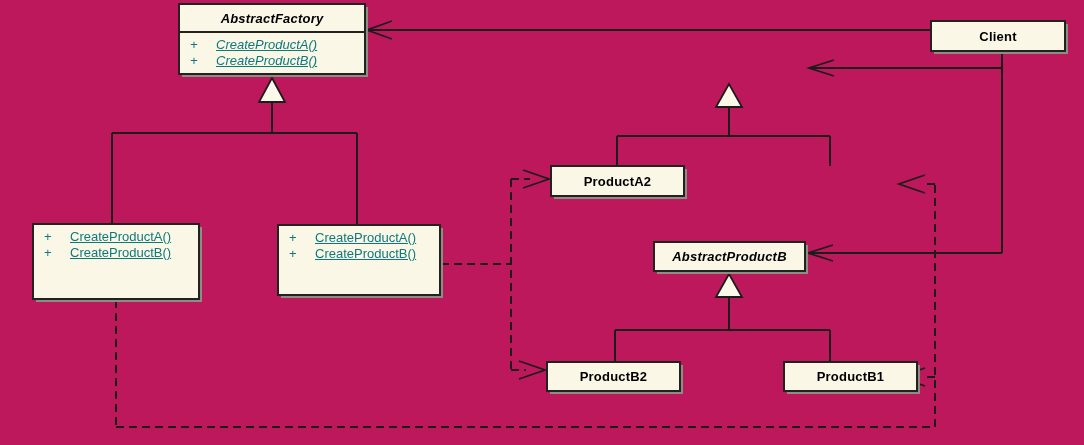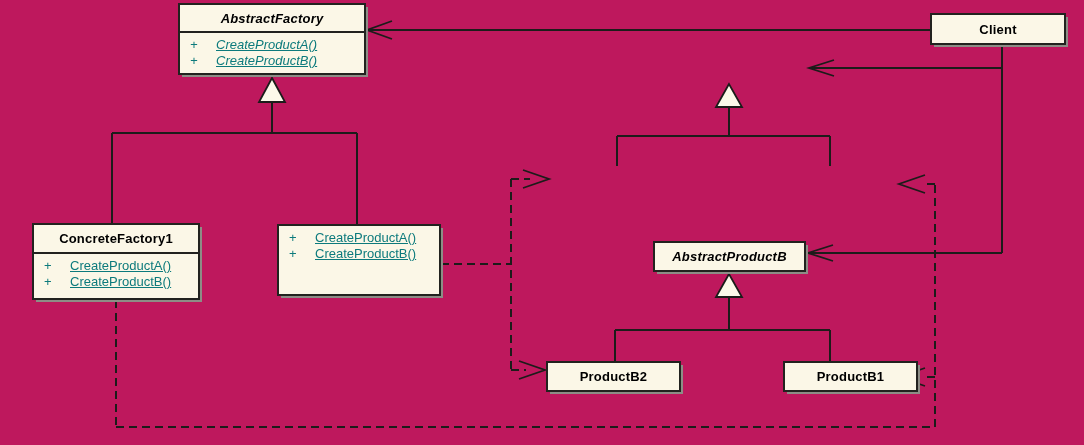--- a/index.html
+++ b/index.html
@@ -108,31 +108,31 @@
         <span class="vis">+</span>
         <span class="sig">CreateProductA()</span>
       </div>
       <div class="uml-method">
         <span class="vis">+</span>
         <span class="sig">CreateProductB()</span>
       </div>
     </div>
   </div>
 
-  <div class="uml-box simple" style="left:930px;top:13px;width:136px;height:32px">
+  <div class="uml-box simple" style="left:930px;top:20px;width:136px;height:32px">
     <span class="uml-title">Client</span>
   </div>
 
 
+  <div class="uml-box simple" style="left:550px;top:165px;width:135px;height:32px">
+    <span class="uml-title">ProductA2</span>
+  </div>
 
 
   <div class="uml-box" style="left:32px;top:223px;width:168px;height:77px">
-    <div class="uml-header" style="height:29px">
-      <span class="uml-title">ConcreteFactory1</span>
-    </div>
     <div class="uml-methods">
       <div class="uml-method">
         <span class="vis">+</span>
         <span class="sig">CreateProductA()</span>
       </div>
       <div class="uml-method">
         <span class="vis">+</span>
         <span class="sig">CreateProductB()</span>
       </div>
     </div>

